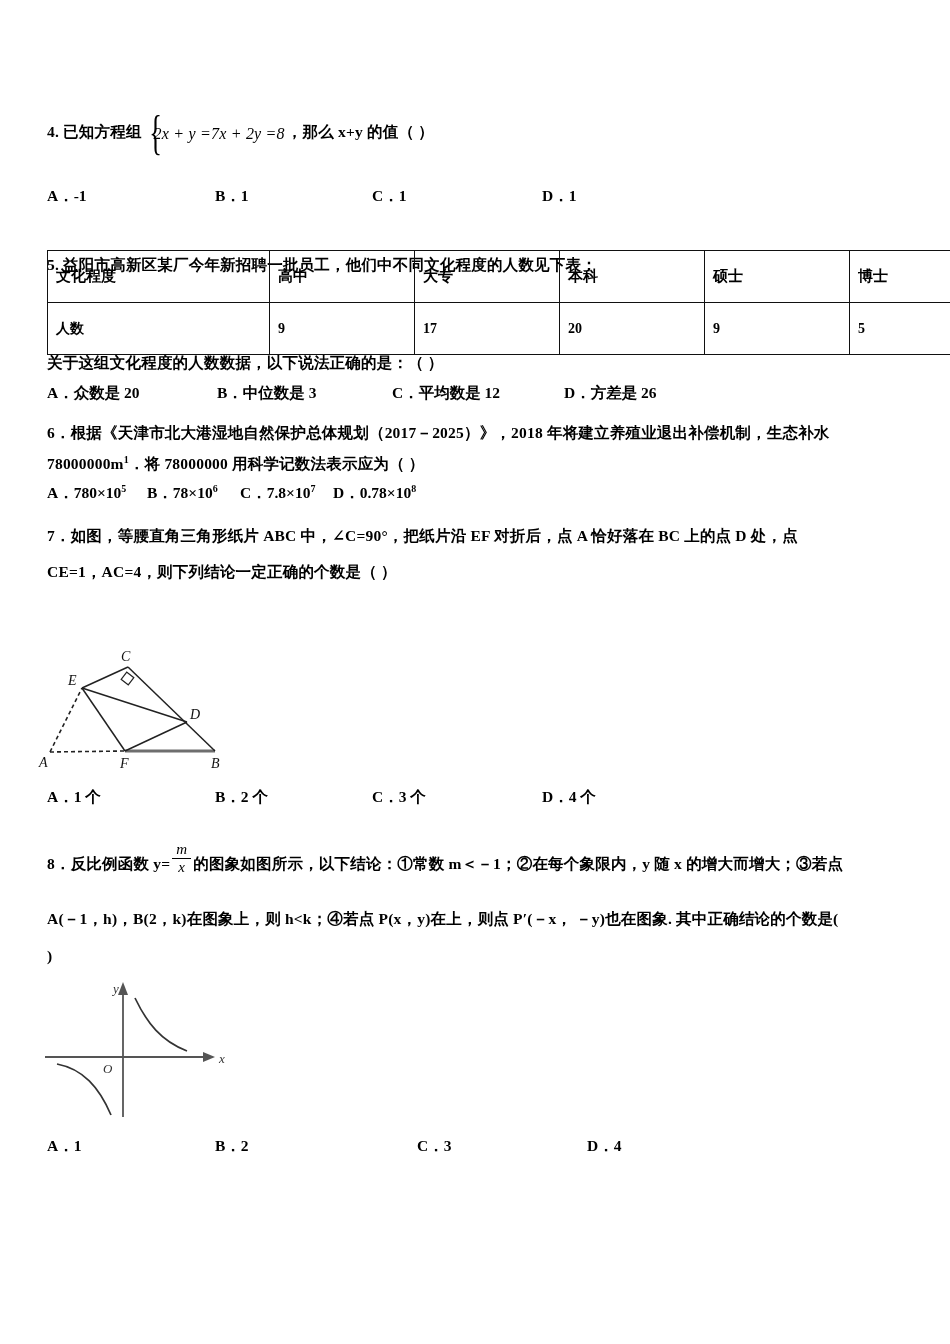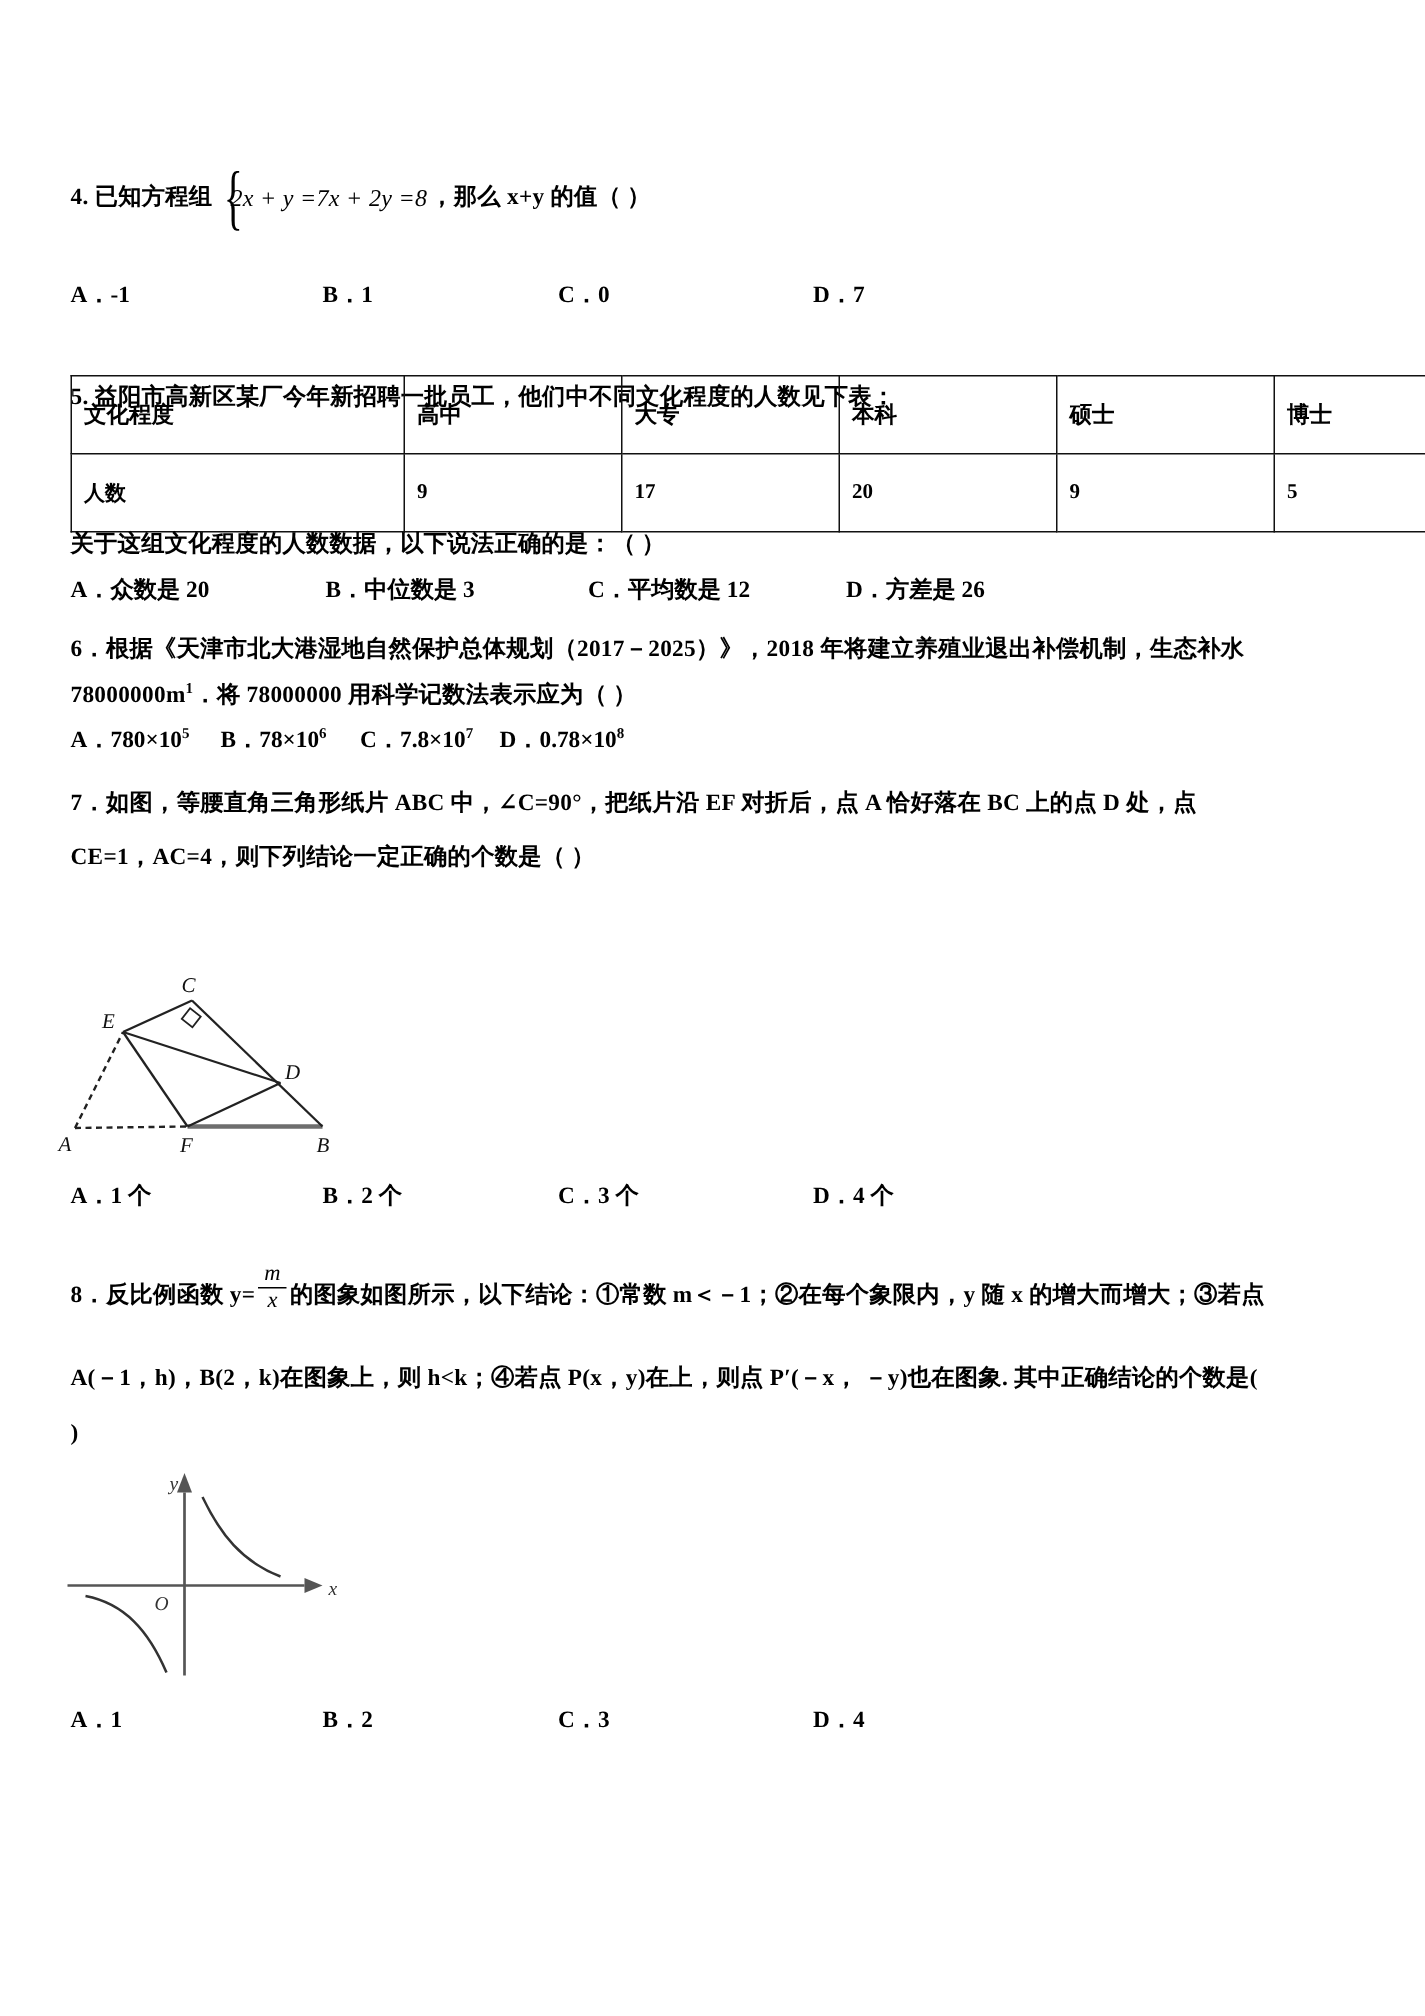--- a/index.html
+++ b/index.html
@@ -81,21 +81,21 @@
   #q6opts .o3 { width: 93px; }
 
   #q7opts { left: 47px; top: 787px; }
   #q7opts .o1 { width: 168px; }
   #q7opts .o2 { width: 157px; }
   #q7opts .o3 { width: 170px; }
 
   #q8opts { left: 47px; top: 1136px; }
   #q8opts .o1 { width: 168px; }
   #q8opts .o2 { width: 157px; }
-  #q8opts .o3 { width: 170px; }
+  #q8opts .o3 { width: 170px; margin-left: 45px; }
 
   
   #q5 { left: 47px; top: 216px; margin-top: 37px; }
   .tbl {
     position: absolute;
     left: 47px;
     top: 250px;
     width: 848px;
     border-collapse: collapse;
     table-layout: fixed;
@@ -183,21 +183,21 @@
 <body>
 
 <div class="page">
 
   <div class="q" id="q4">
     <span>4.</span>
     <span>已知方程组</span><span class="brace-sys"><span class="brace">{</span><span class="eqline">2x + y =7</span><span class="eqline">x + 2y =8</span></span><span>，那么 x+y 的值（      ）</span>
   </div>
 
   <div class="opts" id="q4opts">
-    <span class="opt o1">A．-1</span><span class="opt o2">B．1</span><span class="opt o3">C．0</span><span class="opt">D．7</span>
+    <span class="opt o1">A．-1</span><span class="opt o2">B．1</span><span class="opt o3">C．1</span><span class="opt">D．1</span>
   </div>
 
   <div class="q" id="q5">
     <span>5.</span>
     <span>益阳市高新区某厂今年新招聘一批员工，他们中不同文化程度的人数见下表：</span>
   </div>
 
   <table class="tbl">
     <tbody>
         <tr class="r1">

